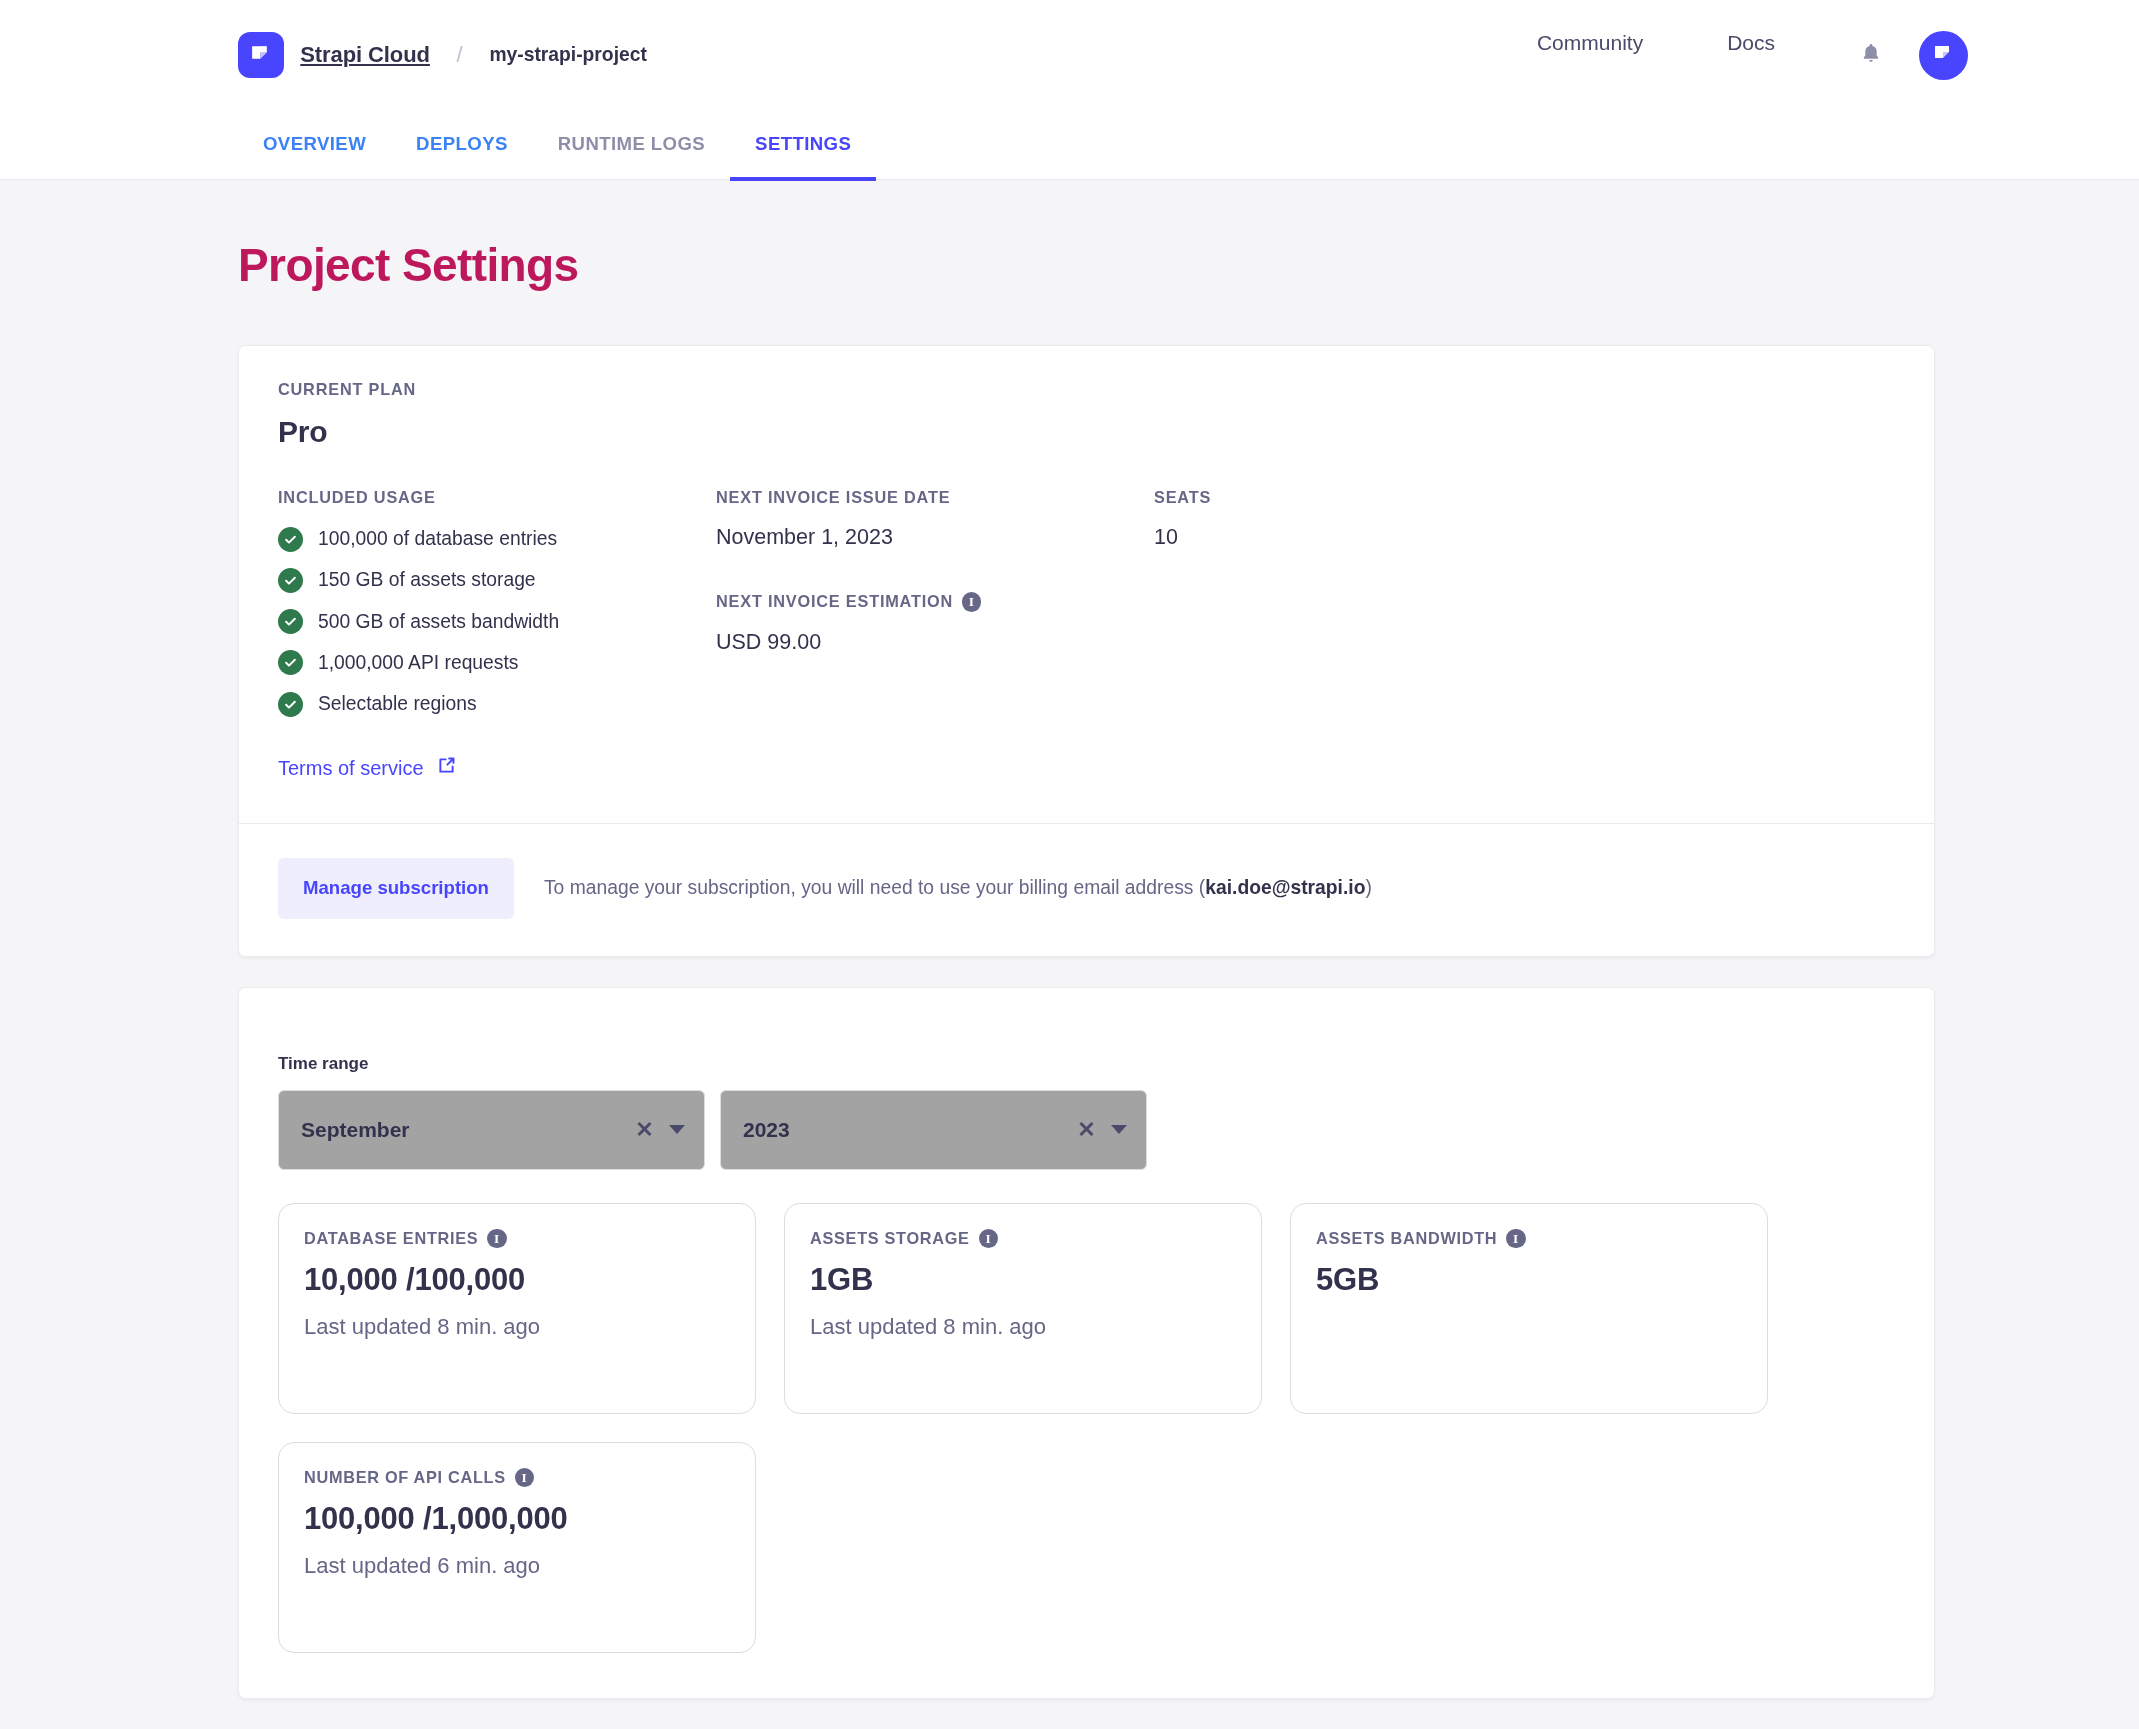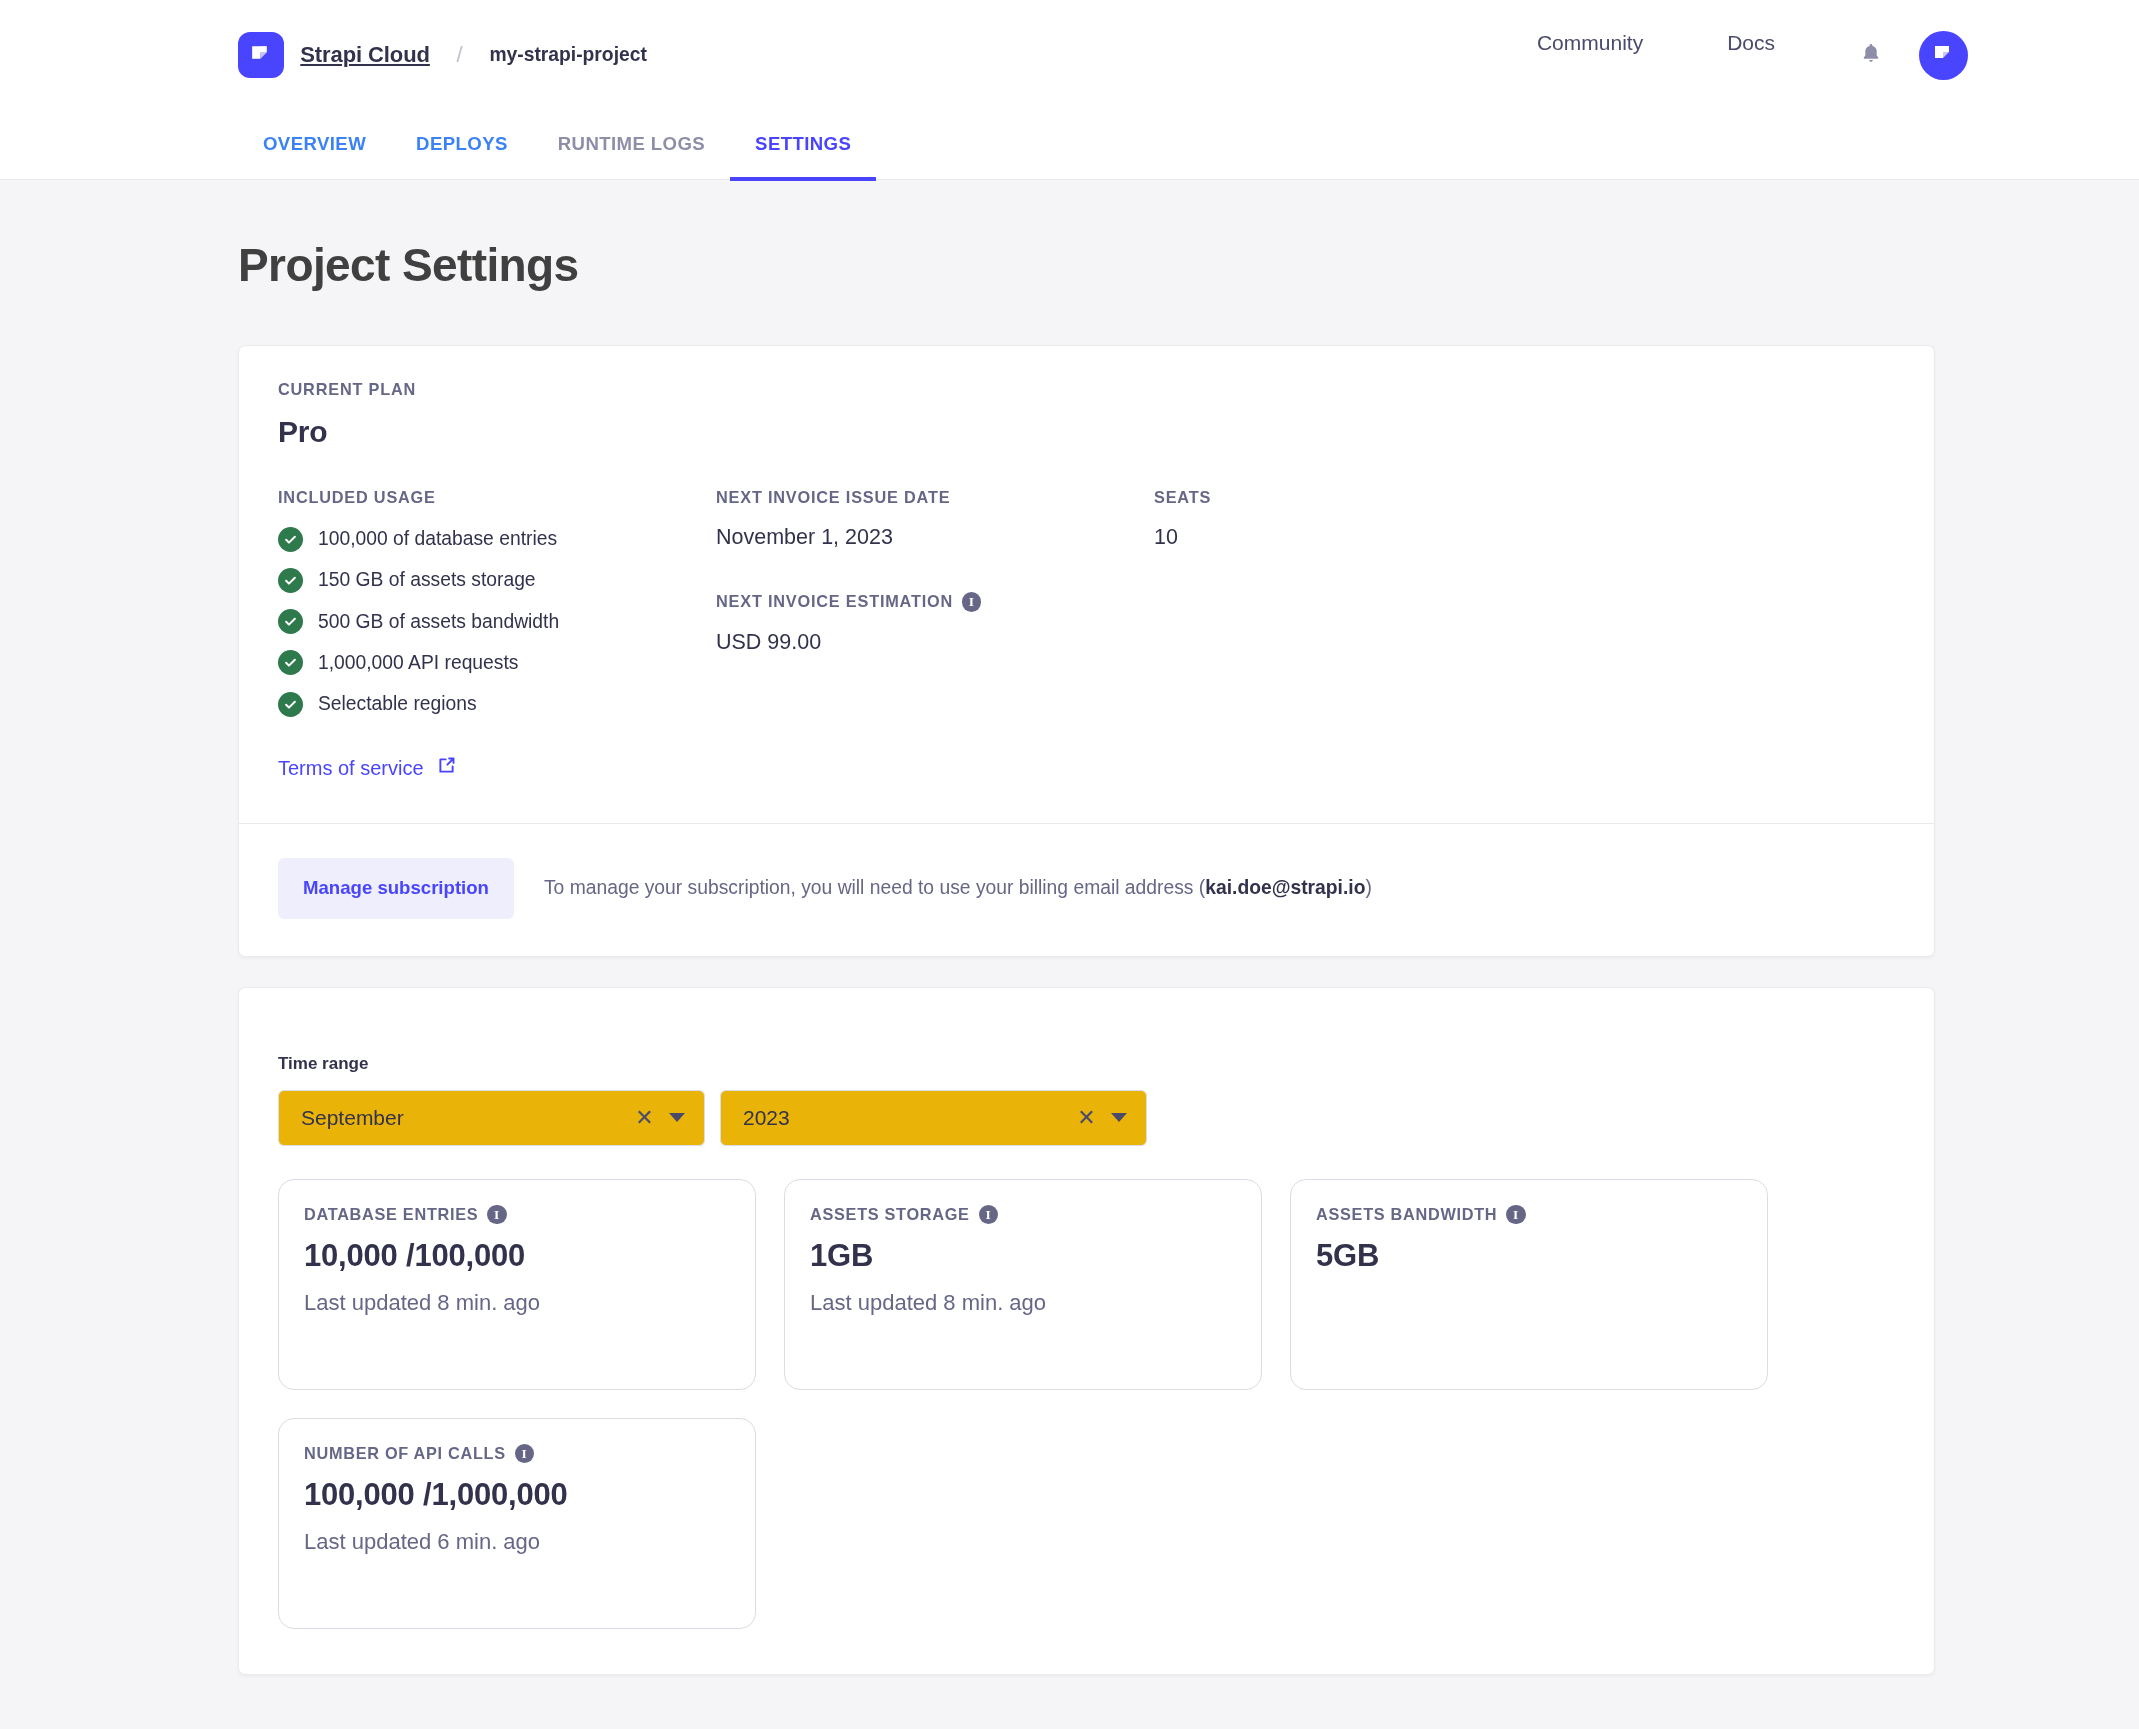--- a/index.html
+++ b/index.html
@@ -84,21 +84,21 @@
     white-space: nowrap;
   }
   .tab.muted { color: #8e8ea9; }
   .tab.active { color: #4945ff; border-bottom-color: #4945ff; }
 
   
   .page { padding: 0 0 0 238px; }
   .page-title {
     font-size: 46px;
     font-weight: 700;
-    color: #404040;
+    color: #be185d;
     letter-spacing: -0.6px;
     margin: 58px 0 0 0;
   }
   .layout {
     display: flex;
     gap: 0;
     margin-top: 53px;
     padding-right: 205px;
   }
 
@@ -220,28 +220,29 @@
   }
   .field-label {
     font-size: 17px;
     font-weight: 700;
     color: #32324d;
     margin-top: 30px;
   }
   .selects { display: flex; gap: 15px; margin-top: 16.3px; }
   .select {
     width: 427px;
-    height: 56px;
+    height: 80px;
     border: 1.5px solid #dcdce4;
     border-radius: 6px;
-    background: #eab308;
+    background: #a3a3a3;
     display: flex;
     align-items: center;
     padding: 0 19.3px 0 22px;
     cursor: pointer;
+    font-weight: bold;
   }
   .select-value { font-size: 21px; color: #32324d; }
   .select-actions {
     margin-left: auto;
     display: flex;
     align-items: center;
     gap: 15px;
   }
   .clear-x {
     font-size: 22px;

